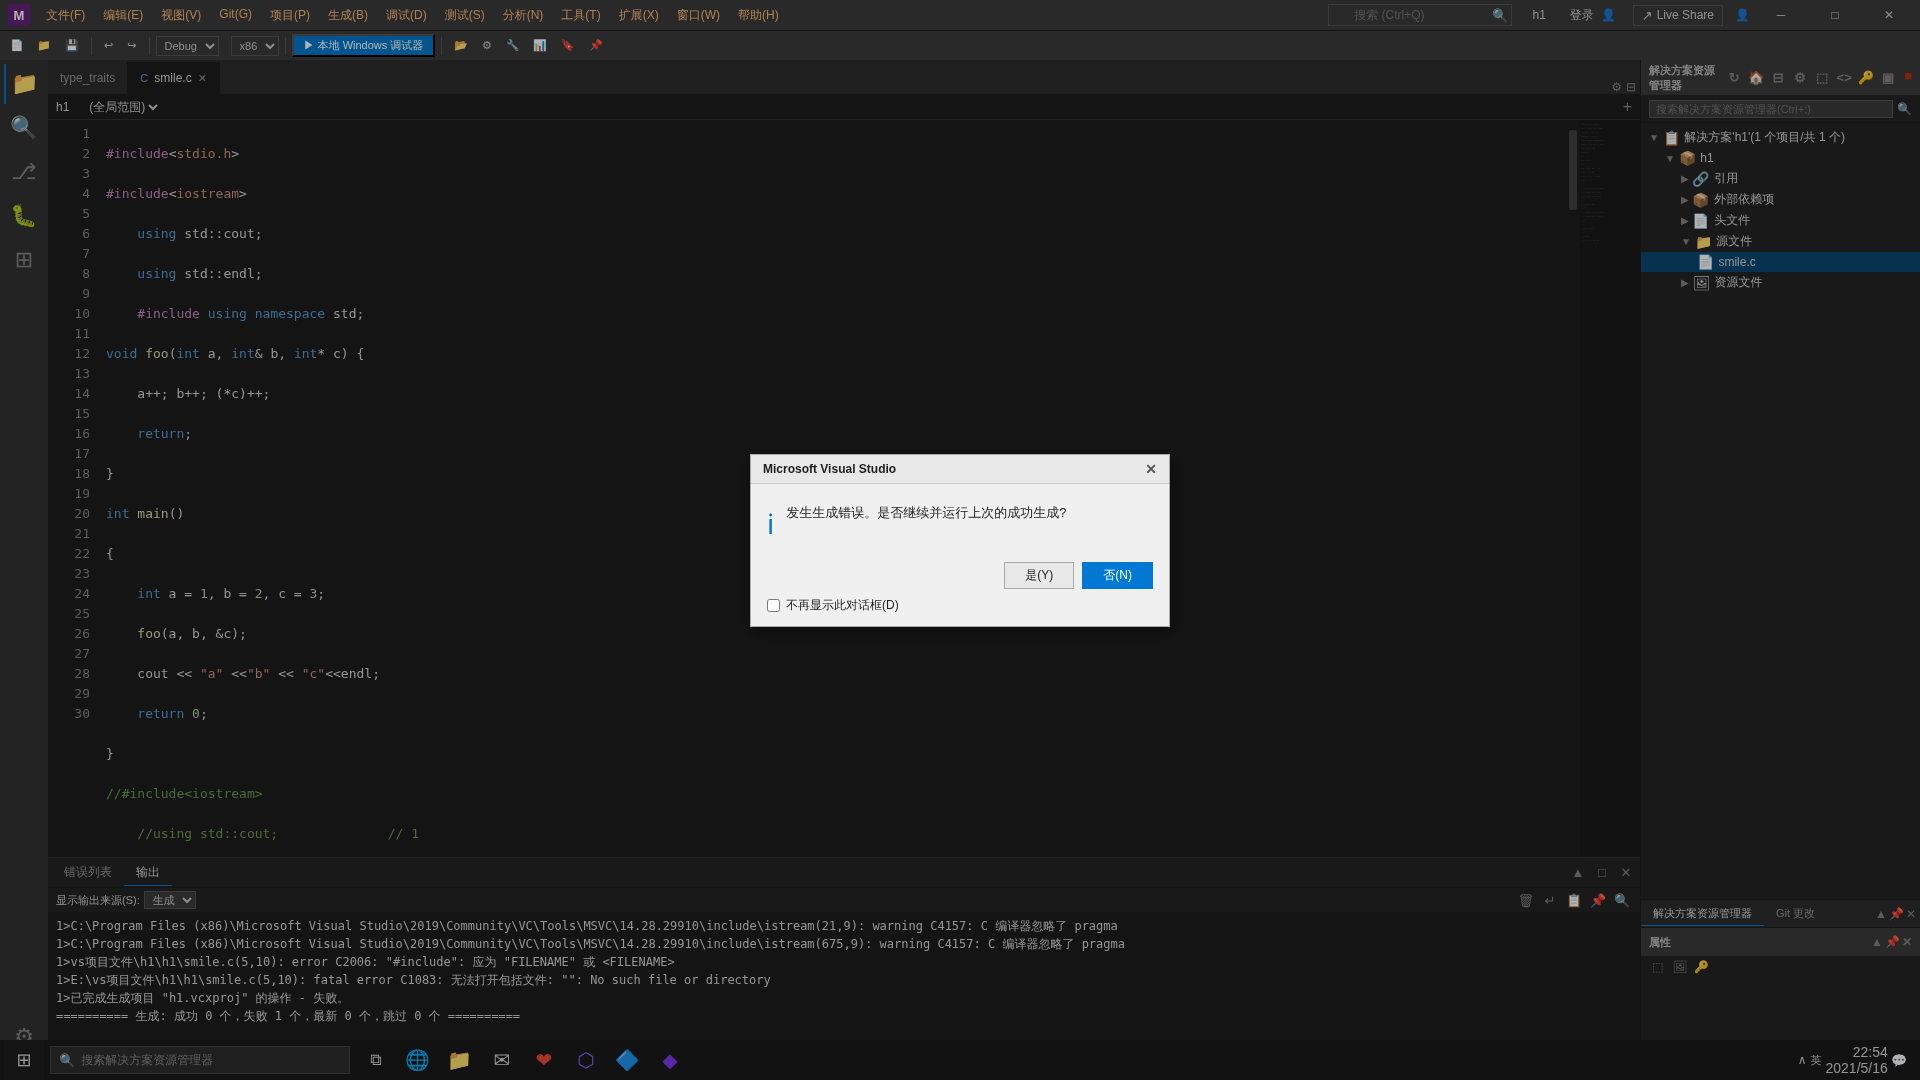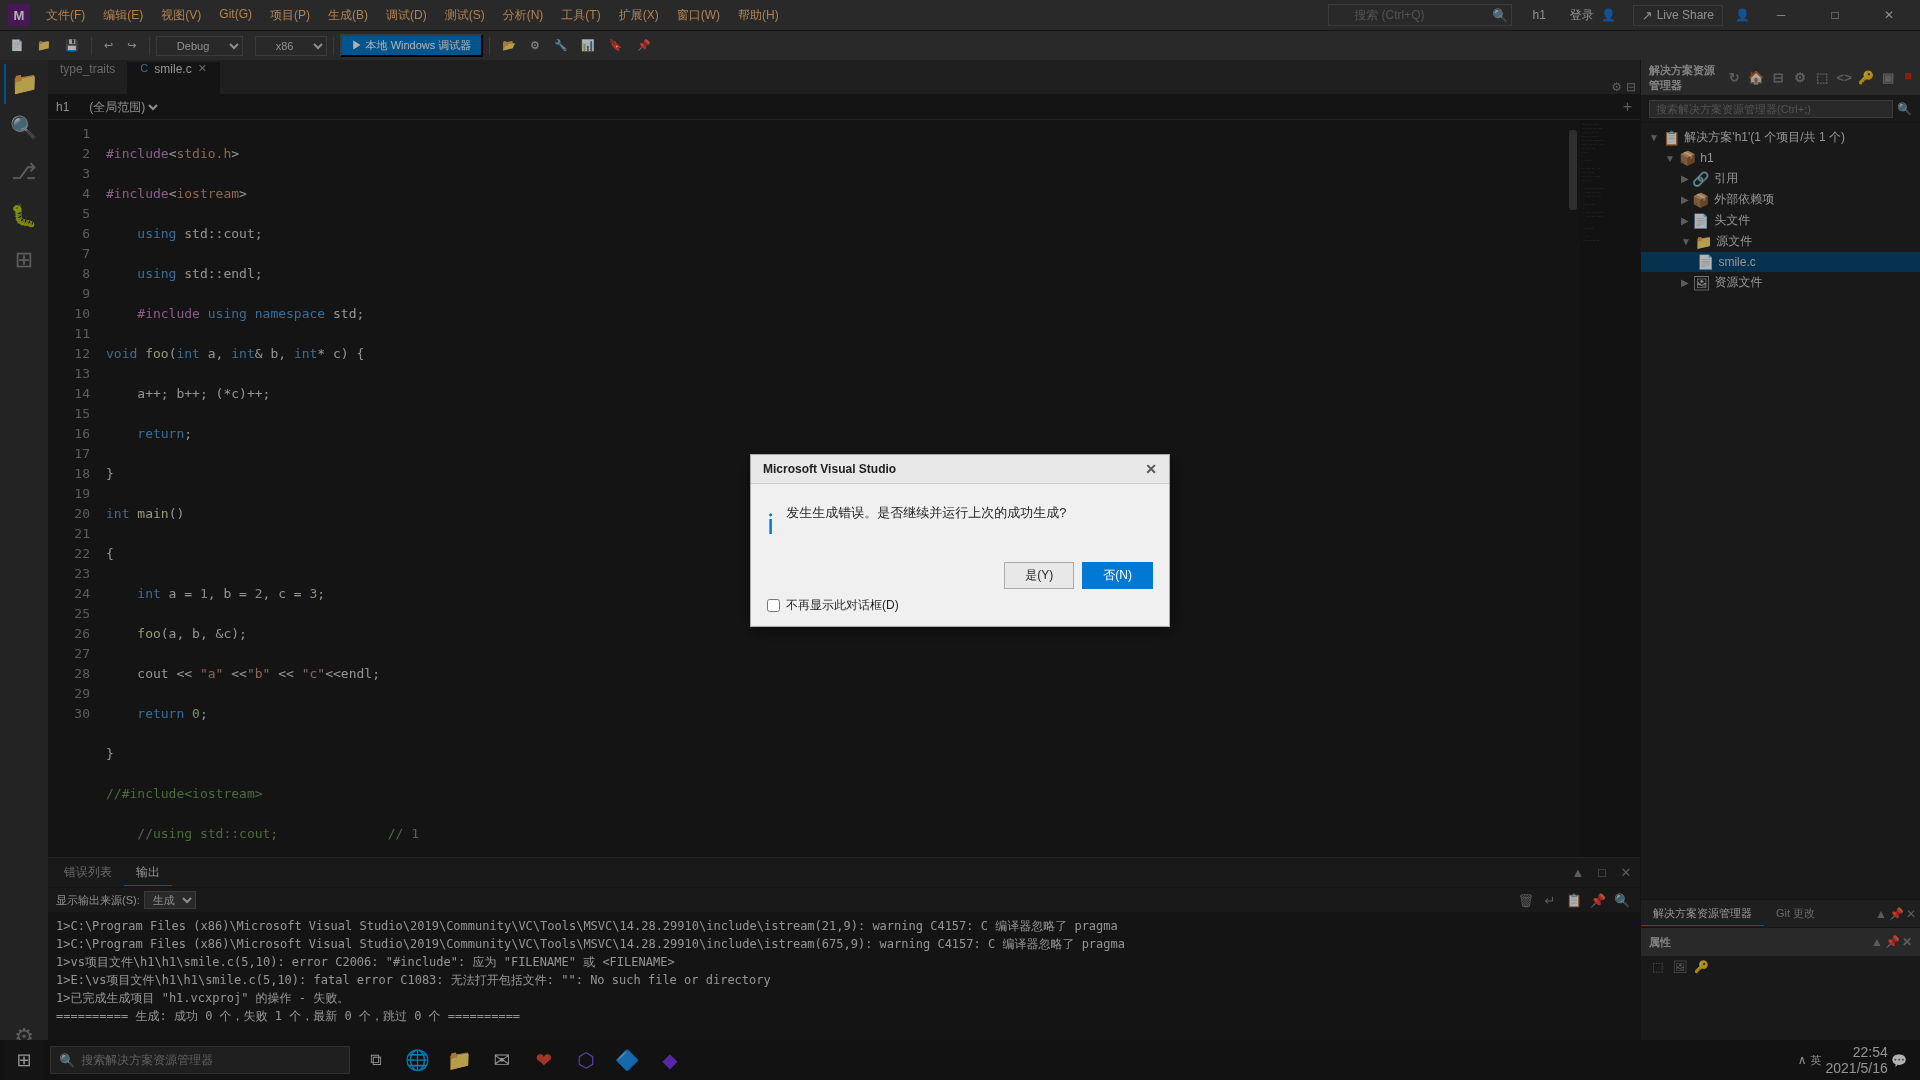--- a/index.html
+++ b/index.html
@@ -23,21 +23,21 @@
       height: 30px;
       background: #3c3c3c;
       border-top: 1px solid #1e1e1e;
       display: flex;
       align-items: center;
       padding: 0 4px;
       gap: 2px;
     }
     .toolbar-btn { padding: 2px 6px; color: #ccc; font-size: 11px; cursor: pointer; display: flex; align-items: center; gap: 2px; }
     .toolbar-separator { width: 1px; height: 18px; background: #555; margin: 0 4px; }
-    .toolbar-dropdown { background: #3c3c3c; border: 1px solid #555; color: #ccc; padding: 2px 16px; font-size: 11px; text-align: center; }
+    .toolbar-dropdown { background: #3c3c3c; border: 1px solid #555; color: #ccc; padding: 2px 4px; font-size: 11px; }
     .toolbar-run-btn { background: #007acc; color: white; padding: 2px 10px; font-size: 11px; cursor: pointer; display: flex; align-items: center; gap: 4px; }
 
     
     .main-layout {
       display: flex;
       height: calc(1080px - 30px - 30px - 23px); 
     }
 
     
     .activity-bar {
@@ -65,21 +65,21 @@
       height: 35px;
       background: #2d2d2d;
       display: flex;
       align-items: flex-end;
       border-bottom: 1px solid #1e1e1e;
     }
     .tab {
       height: 32px;
       padding: 0 12px;
       display: flex;
-      align-items: flex-start;
+      align-items: center;
       gap: 6px;
       font-size: 12px;
       cursor: pointer;
       background: #2d2d2d;
       color: #969696;
       border-right: 1px solid #1e1e1e;
     }
     .tab.active { background: #1e1e1e; color: #d4d4d4; }
     .tab-close { font-size: 11px; color: #969696; cursor: pointer; }
 

